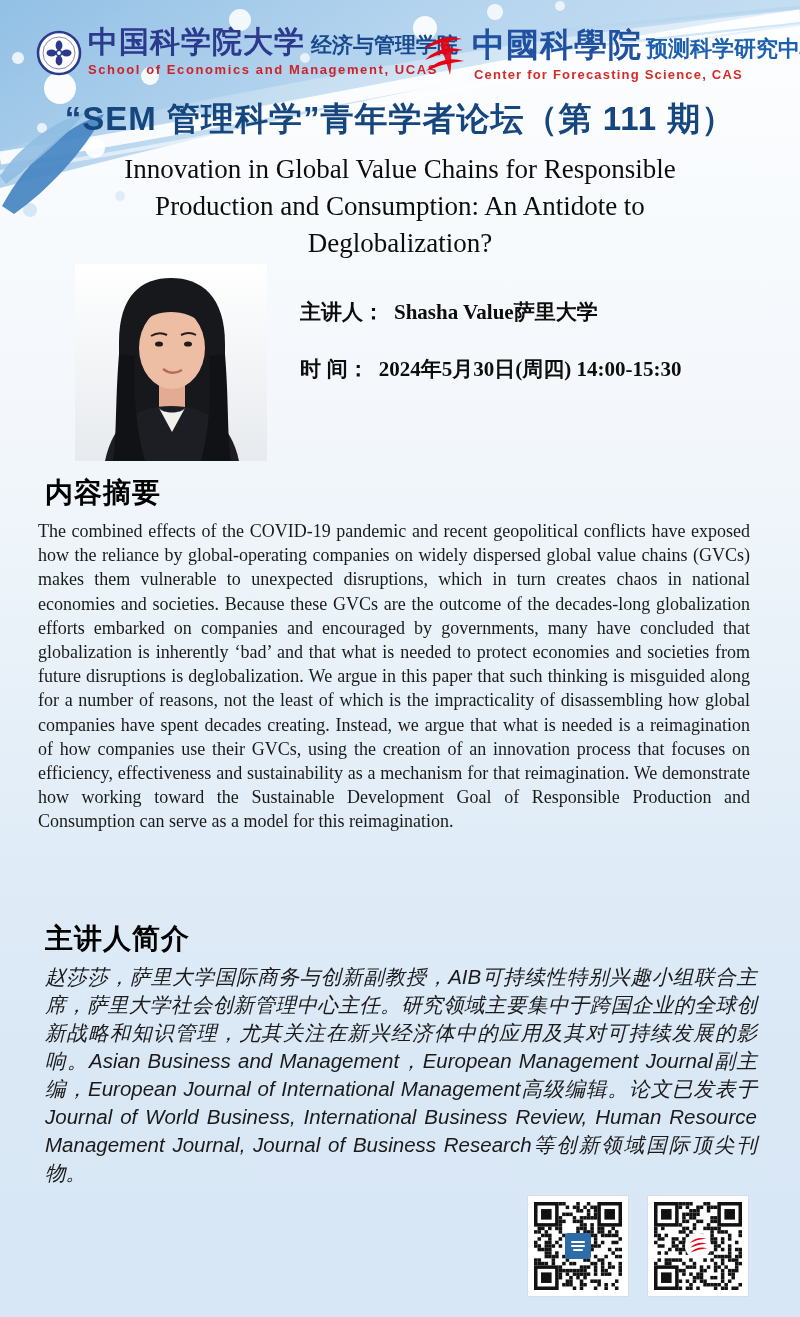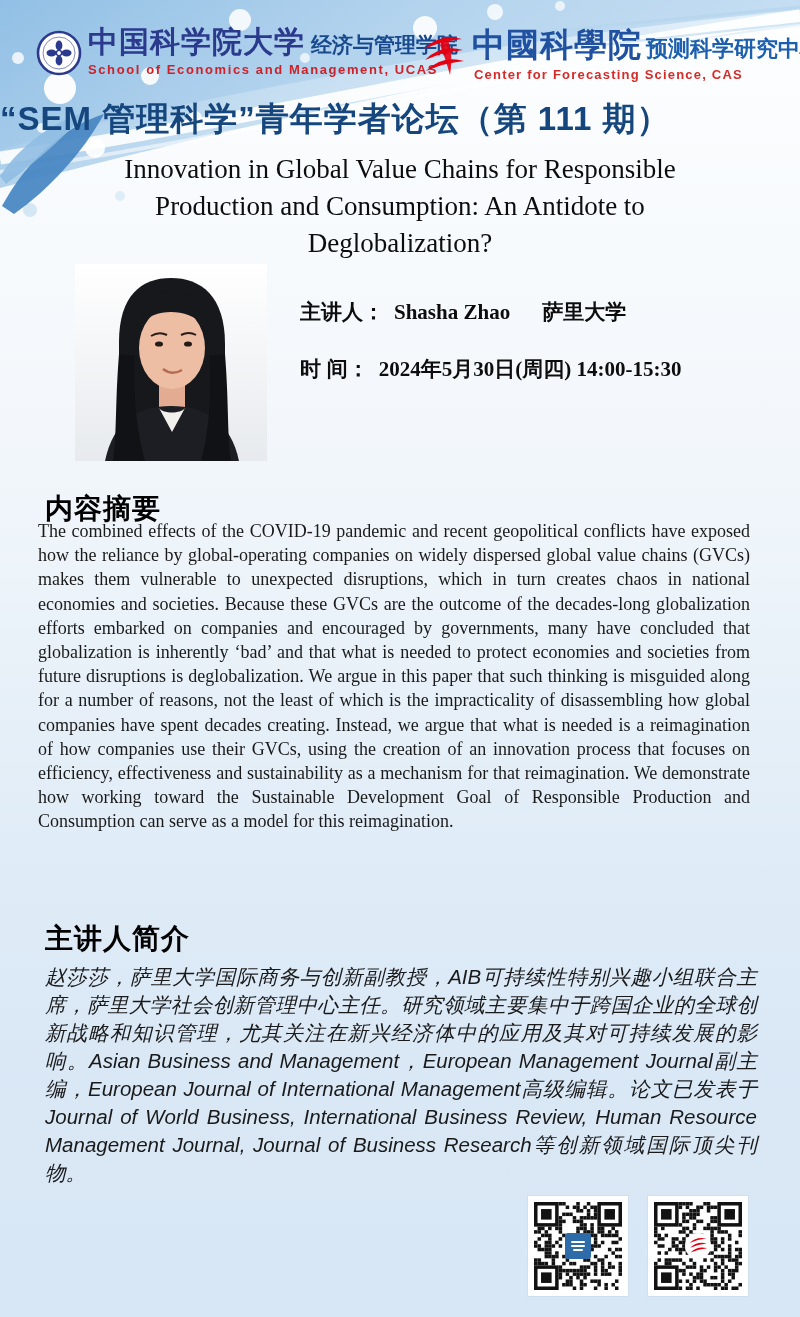--- a/index.html
+++ b/index.html
@@ -19,38 +19,38 @@
   .emblem { width:46px; height:46px; flex:0 0 auto; margin-top:2px; }
   .logo-textcol { display:flex; flex-direction:column; margin-left:6px; }
   .logo-row1 { display:flex; align-items:baseline; white-space:nowrap; }
   .callig { font-family:"DejaVu Serif", serif; font-weight:bold; color:#2b3a8c; font-size:30px; line-height:32px; letter-spacing:1px; }
   .callig-right { color:#2050a0; font-size:33px; line-height:34px; }
   .dept { font-weight:bold; color:#17498c; font-size:21px; margin-left:6px; }
   .center-name { font-weight:600; color:#1b5fae; font-size:22px; margin-left:4px; }
   .logo-en { color:#cc2229; font-size:13px; letter-spacing:1.6px; margin-top:3px; font-weight:bold; }
   .logo-en-right { color:#d42b26; letter-spacing:1.2px; margin-left:2px; }
 
-  .forum-title { position:absolute; top:97px; left:0; width:800px; 
+  .forum-title { position:absolute; top:97px; left:0; width:800px; text-align:center;
     color:#16467e; font-size:33px; font-weight:bold; letter-spacing:1px; white-space:nowrap; }
 
   .talk-title { position:absolute; top:151px; left:75px; width:650px; text-align:center;
     font-family:"Liberation Serif", serif; font-weight:normal; color:#0d0d0d;
     font-size:27px; line-height:37px; }
 
   
   .speaker { position:absolute; top:262px; left:0; width:800px; height:205px; }
   .photo { position:absolute; left:75px; top:2px; width:192px; height:197px; overflow:hidden; }
   .info { position:absolute; left:300px; top:36px; display:flex; flex-direction:column; gap:29px; }
   .info-row { font-size:21px; font-weight:bold; color:#0d0d0d; white-space:nowrap; }
   .info-row .lbl { font-family:"Liberation Sans", sans-serif; margin-right:10px; }
   .info-row .val { font-family:"Liberation Serif", serif; }
-  .info-row .aff { font-family:"Liberation Sans", sans-serif; margin-left:32px; }
+  .info-row .aff { font-family:"Liberation Sans", sans-serif; margin-left:0; }
 
   .sec-heading { position:absolute; left:45px; color:#000; font-size:28px; font-weight:bold; letter-spacing:1px; }
-  .h-abstract { top:490px; }
+  .h-abstract { top:474px; }
   .h-bio { top:920px; }
 
   .abstract-text { position:absolute; top:519px; left:38px; width:712px;
     font-family:Liberation Serif, serif; font-size:18px; line-height:24.2px;
     color:#1a1a1a; text-align:justify; }
 
   .bio-text { position:absolute; top:963px; left:45px; width:712px;
     font-family:Liberation Sans, sans-serif; font-style:italic; font-size:20.5px; line-height:28px;
     color:#1a1a1a; text-align:justify; }
 
@@ -173,21 +173,21 @@
 
       <path d="M30,197 C38,158 62,142 96,142 C130,142 156,158 164,197 Z" fill="#1c1e24"></path>
       <path d="M84,144 L97,168 L110,144 C106,150 88,150 84,144 Z" fill="#f2f0ec"></path>
 
       <path d="M44,90 C40,140 42,170 38,197 L70,197 C60,160 58,120 60,92 Z" fill="#111216"></path>
       <path d="M150,90 C154,140 152,170 156,197 L126,197 C136,160 136,120 134,92 Z" fill="#111216"></path>
     </svg>
 
     <div class="info">
       <div class="info-row">
-        <span class="lbl">主讲人：</span><span class="val">Shasha Zhao</span><span class="aff">萨里大学</span>
+        <span class="lbl">主讲人：</span><span class="val">Shasha Value</span><span class="aff">萨里大学</span>
       </div>
       <div class="info-row">
         <span class="lbl">时  间：</span><span class="val">2024年5月30日(周四) 14:00-15:30</span>
       </div>
     </div>
   </div>
 
   <div class="sec-heading h-abstract">内容摘要</div>
   <div class="abstract-text">The combined effects of the COVID-19 pandemic and recent geopolitical conflicts have exposed how the reliance by global-operating companies on widely dispersed global value chains (GVCs) makes them vulnerable to unexpected disruptions, which in turn creates chaos in national economies and societies. Because these GVCs are the outcome of the decades-long globalization efforts embarked on companies and encouraged by governments, many have concluded that globalization is inherently ‘bad’ and that what is needed to protect economies and societies from future disruptions is deglobalization. We argue in this paper that such thinking is misguided along for a number of reasons, not the least of which is the impracticality of disassembling how global companies have spent decades creating. Instead, we argue that what is needed is a reimagination of how companies use their GVCs, using the creation of an innovation process that focuses on efficiency, effectiveness and sustainability as a mechanism for that reimagination. We demonstrate how working toward the Sustainable Development Goal of Responsible Production and Consumption can serve as a model for this reimagination.</div>
 

